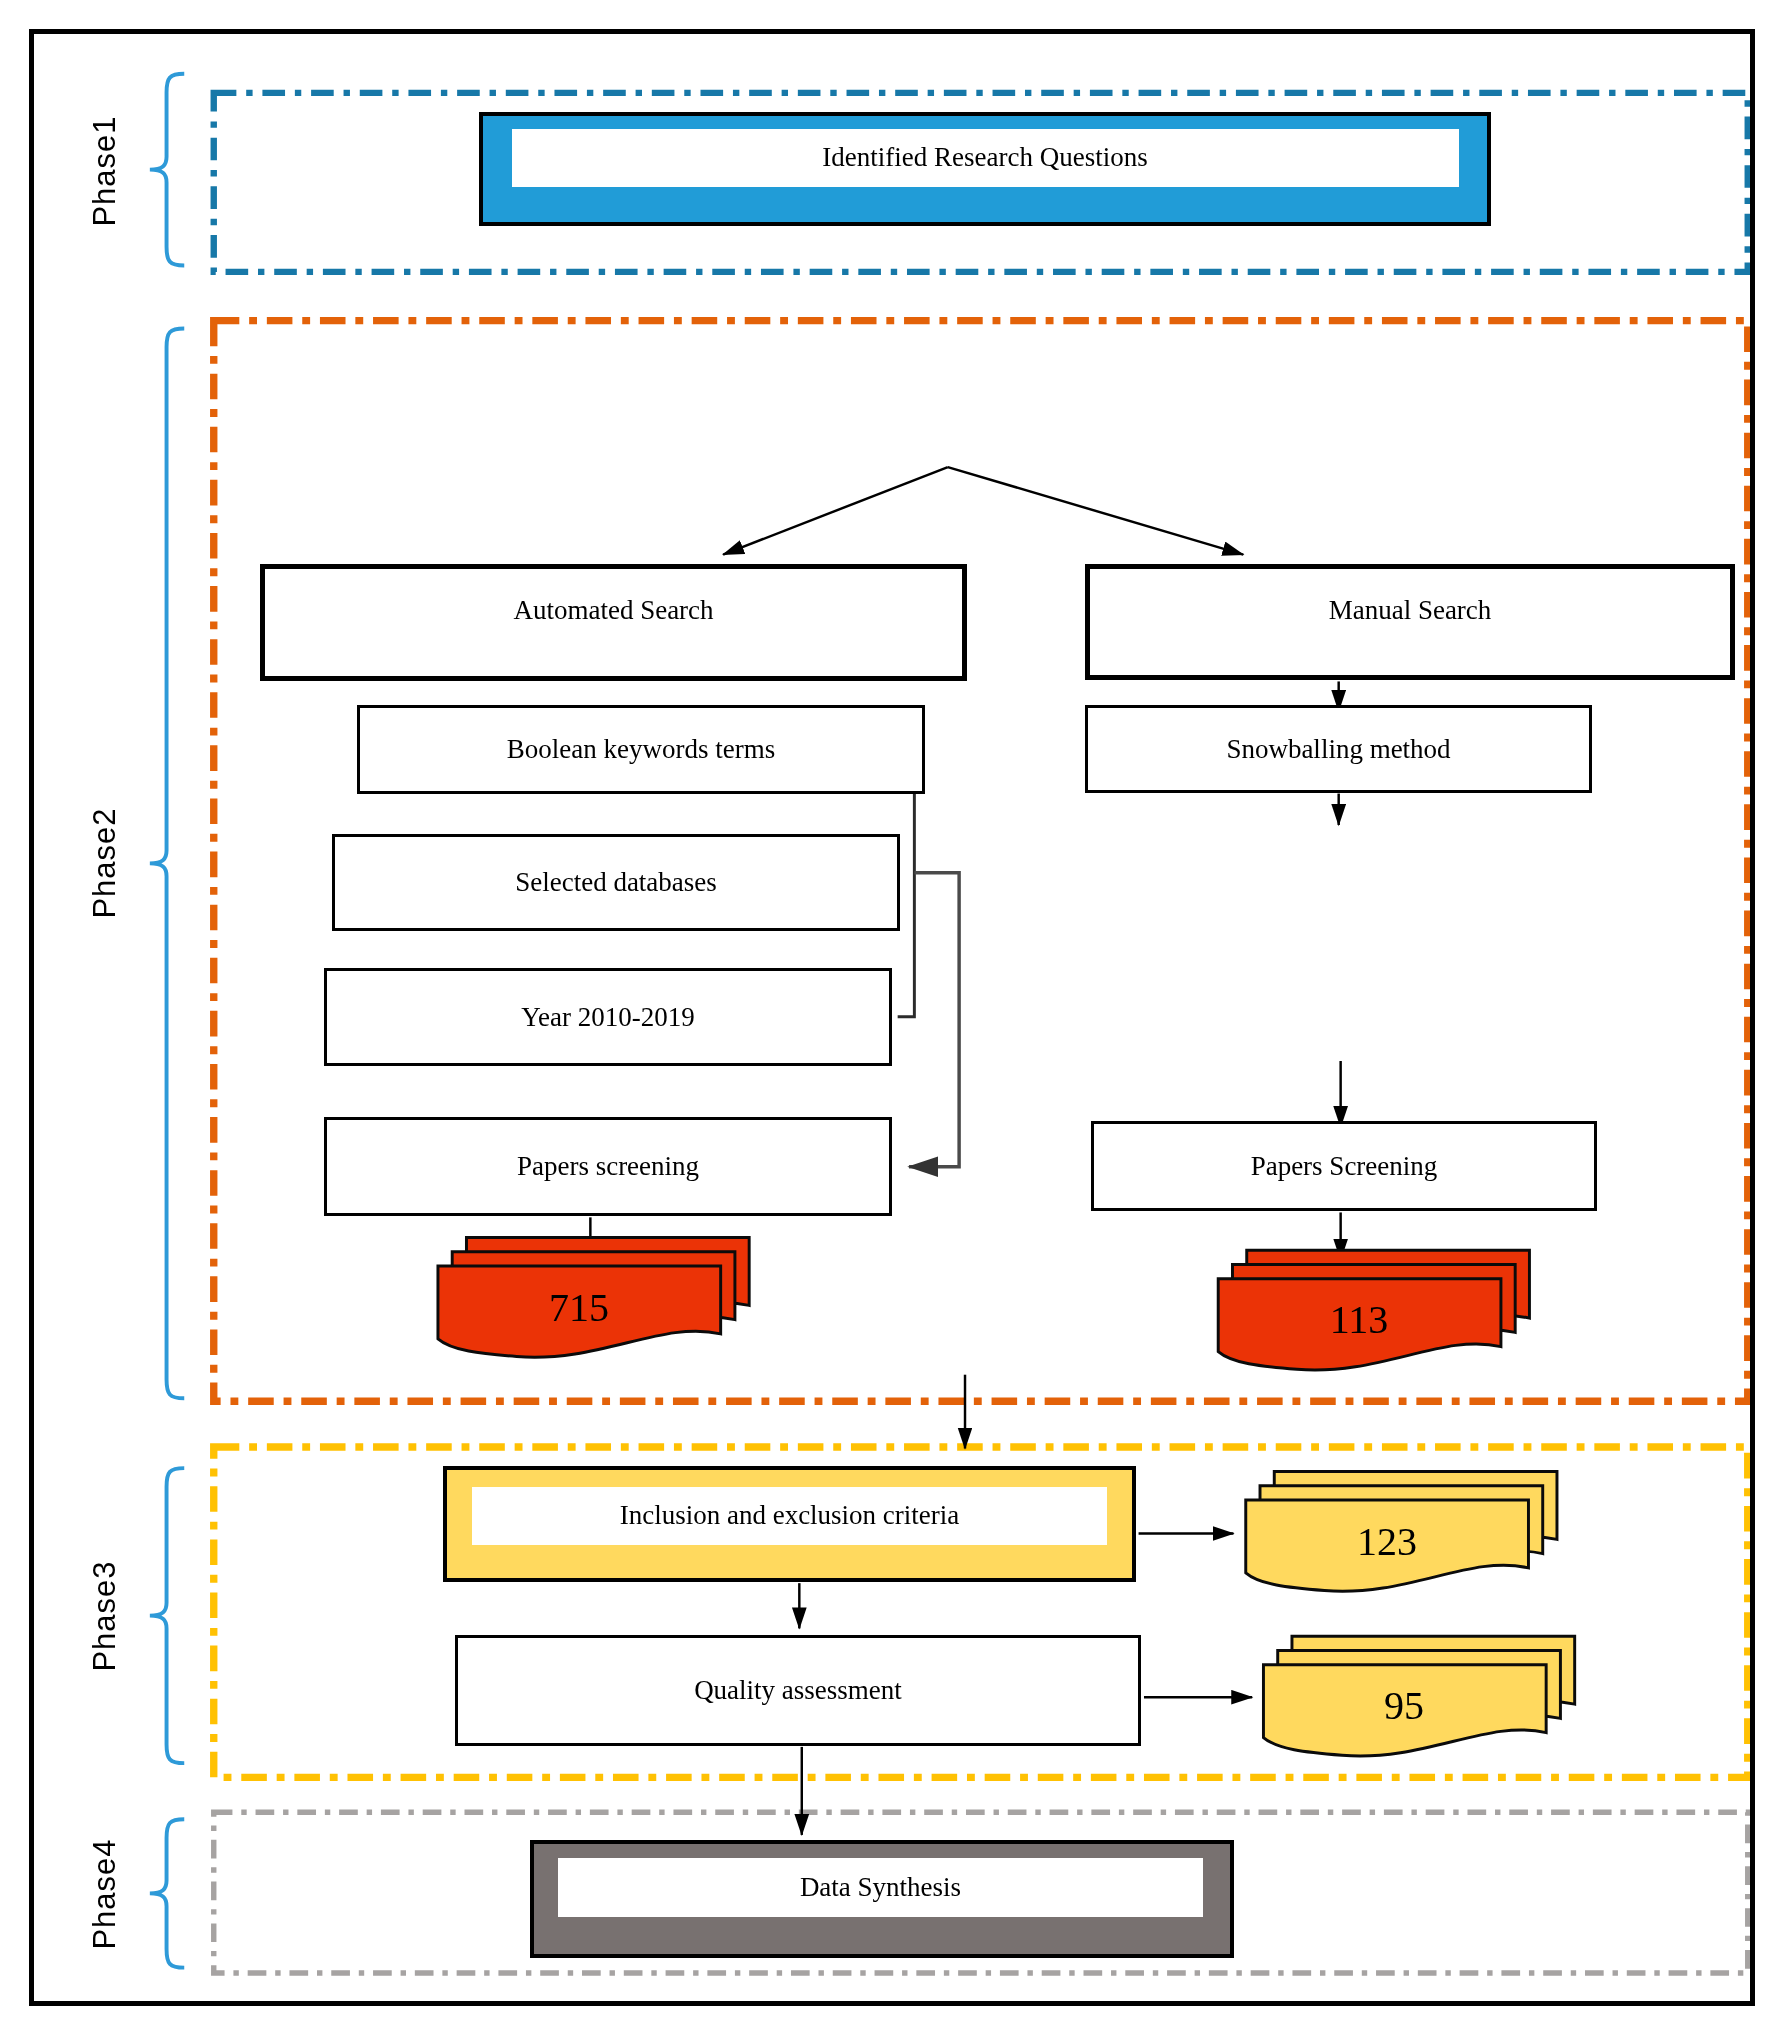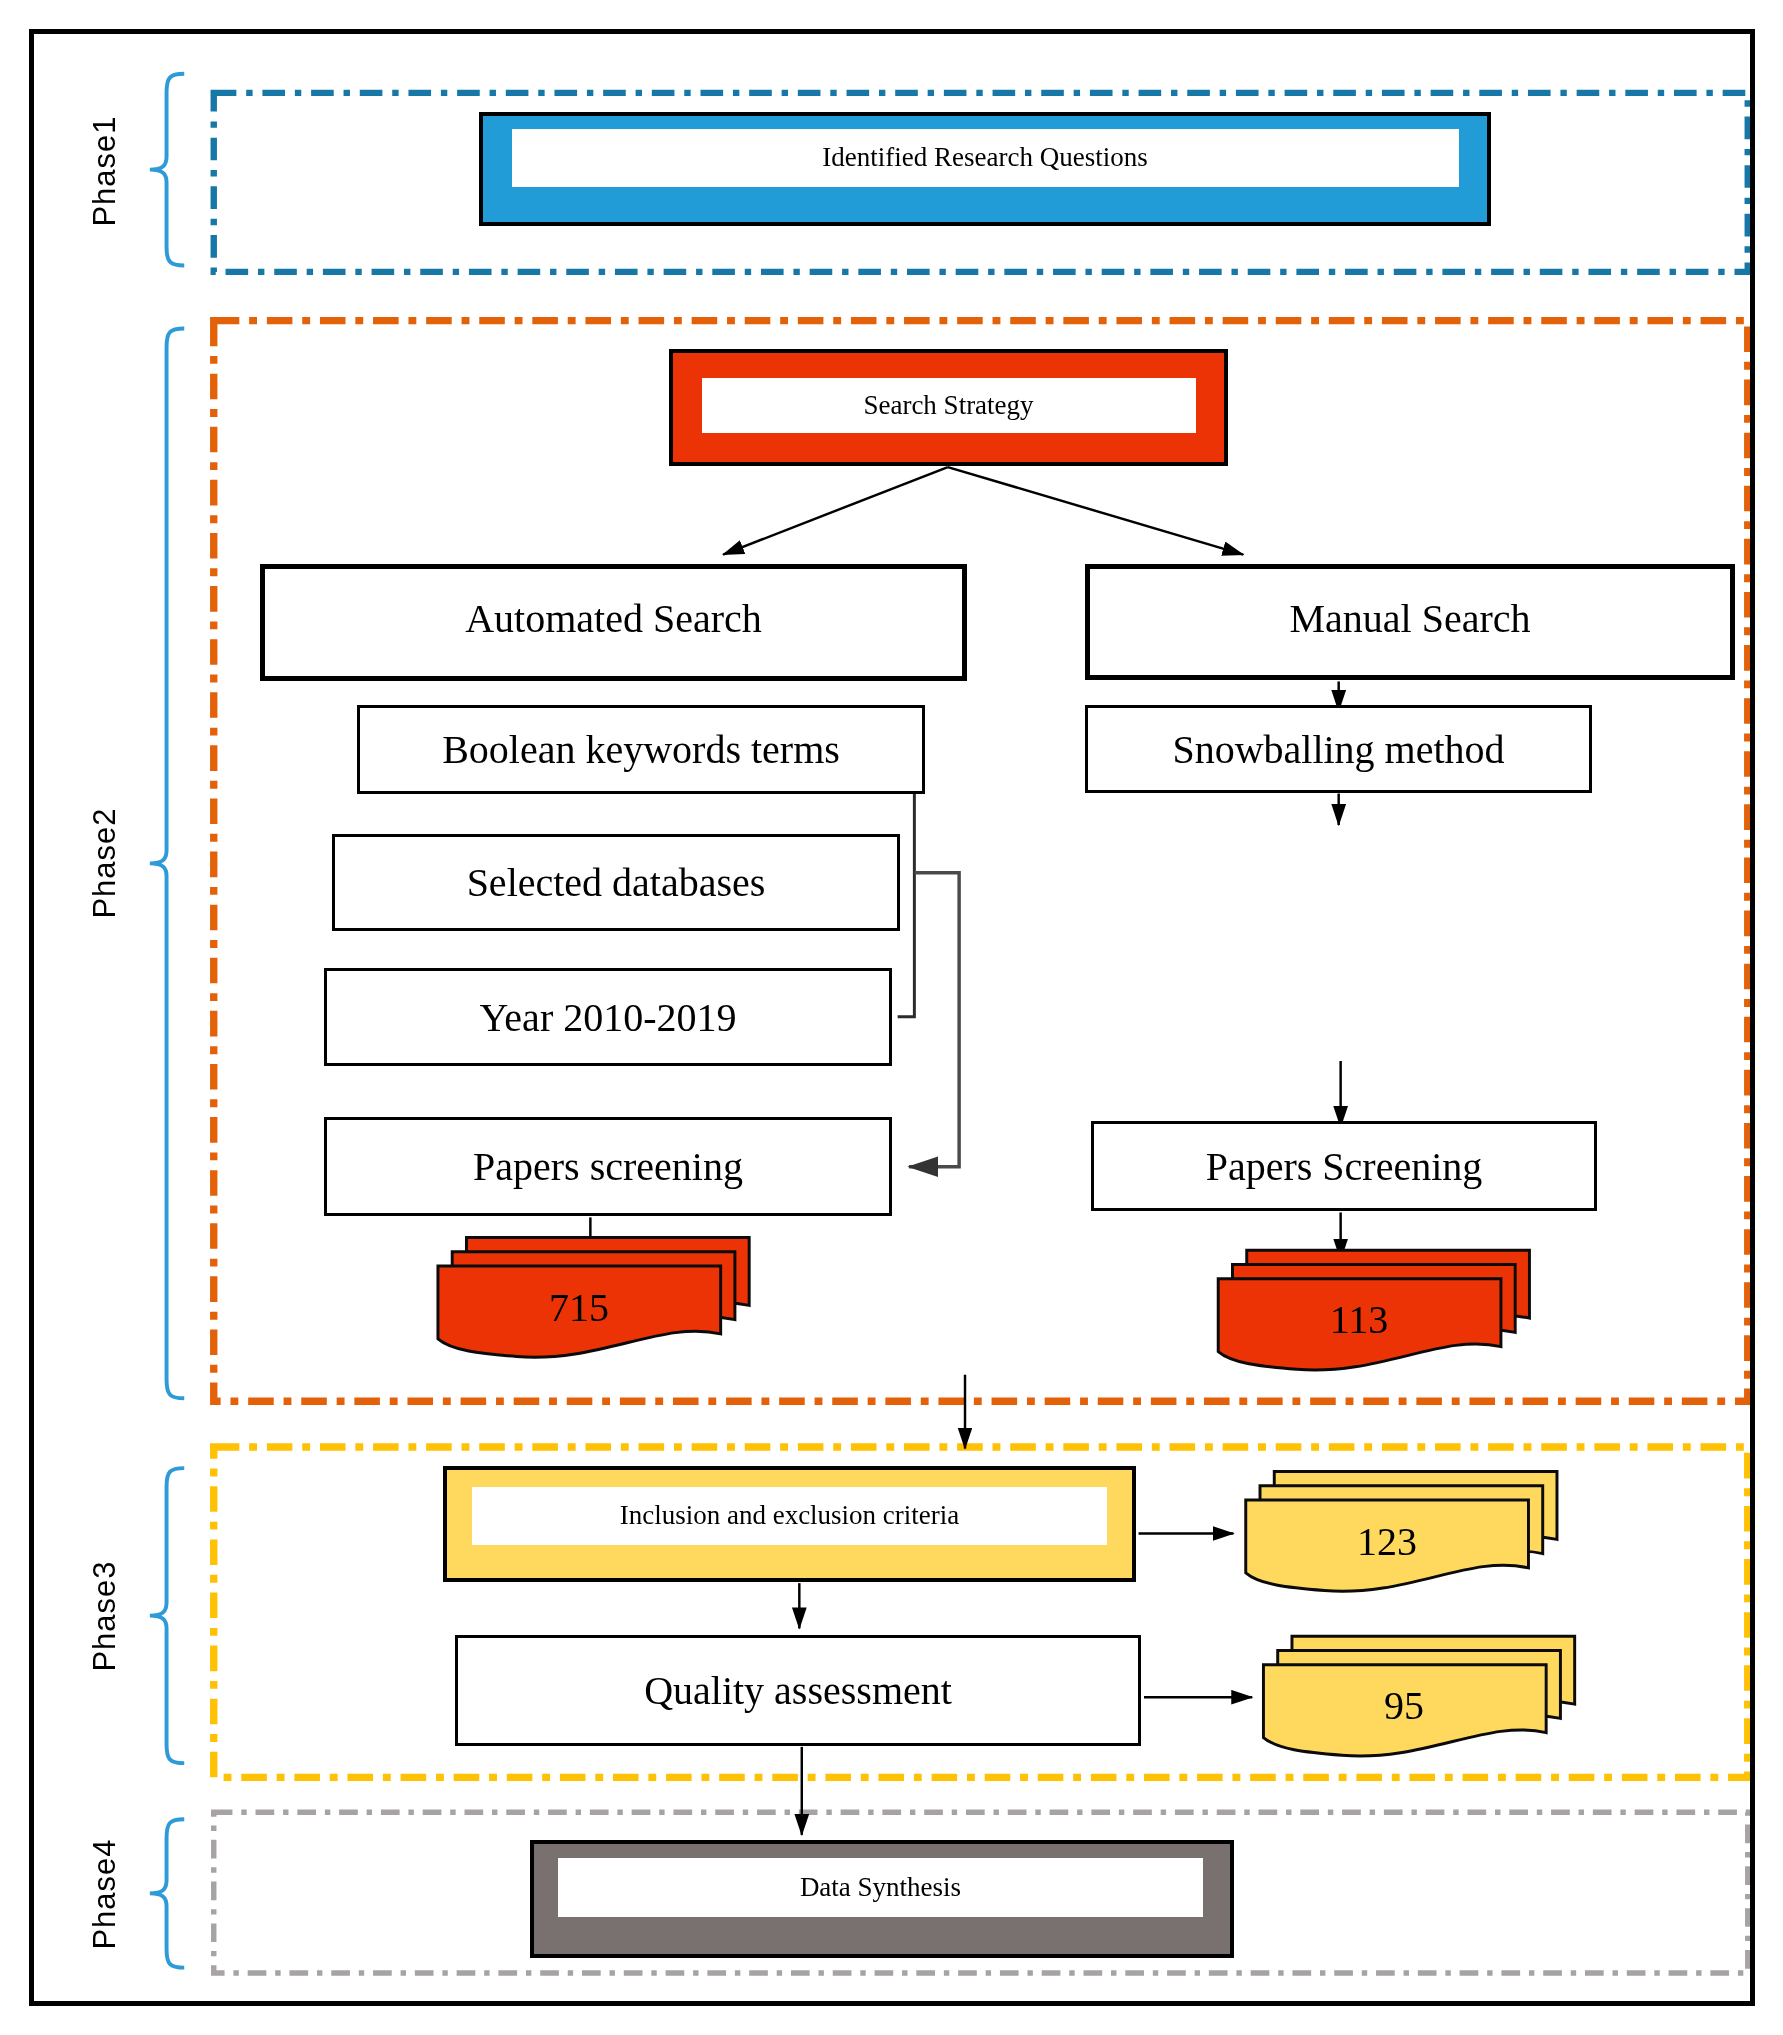--- a/index.html
+++ b/index.html
@@ -5,21 +5,21 @@
   html,body{margin:0;padding:0;background:#ffffff;}
   .canvas{position:relative;width:1784px;height:2035px;background:#ffffff;overflow:hidden;
           font-family:"Liberation Serif", serif;}
   .outer-frame{position:absolute;left:28.5px;top:28.5px;width:1716px;height:1967px;
                border:5.9px solid #000;}
   svg.layer{position:absolute;left:0;top:0;width:1784px;height:2035px;}
 
   
   .box{position:absolute;background:#fff;border:3.9px solid #000;box-sizing:border-box;
        display:flex;align-items:center;justify-content:center;
-       font-size:40px;color:#000;white-space:nowrap;text-align:center;}
+       font-size:27px;color:#000;white-space:nowrap;text-align:center;}
   .box.thick{border-width:5.4px;}
   .box.thin{border-width:3.4px;}
 
   
   .titlebox{position:absolute;border:4.9px solid #000;box-sizing:border-box;}
   .banner{position:absolute;background:#ffffff;display:flex;align-items:center;
           justify-content:center;font-size:27px;color:#000;white-space:nowrap;}
 
   .toptext{align-items:flex-start;padding-top:25.6px;}
 
@@ -104,23 +104,20 @@
 
   <div class="phase-label" style="left:105px;top:171px;">Phase1</div>
   <div class="phase-label" style="left:105px;top:863px;">Phase2</div>
   <div class="phase-label" style="left:105px;top:1616px;">Phase3</div>
   <div class="phase-label" style="left:105px;top:1894px;">Phase4</div>
 
   <div class="titlebox" style="left:479px;top:112px;width:1012px;height:114px;background:#219CD7;">
     <div class="banner" style="left:28.5px;right:28.5px;top:12.8px;height:58px;">Identified Research Questions</div>
   </div>
 
-  <div class="titlebox" style="left:669px;top:349px;width:559px;height:117px;background:#EB3306;">
-    <div class="banner" style="left:28.5px;right:28.5px;top:24.6px;height:55px;">Search Strategy</div>
-  </div>
 
   <div class="box thick toptext" style="left:260px;top:564px;width:707px;height:117px;">Automated Search</div>
 
   <div class="box thin" style="left:327px;top:705px;width:568px;height:89px;margin-left:30px;">Boolean keywords terms</div>
 
   <div class="box thin" style="left:332px;top:834px;width:568px;height:97px;">Selected databases</div>
 
   <div class="box thin" style="left:324px;top:968px;width:568px;height:98px;">Year 2010-2019</div>
 
   <div class="box thin" style="left:324px;top:1117px;width:568px;height:99px;">Papers screening</div>

